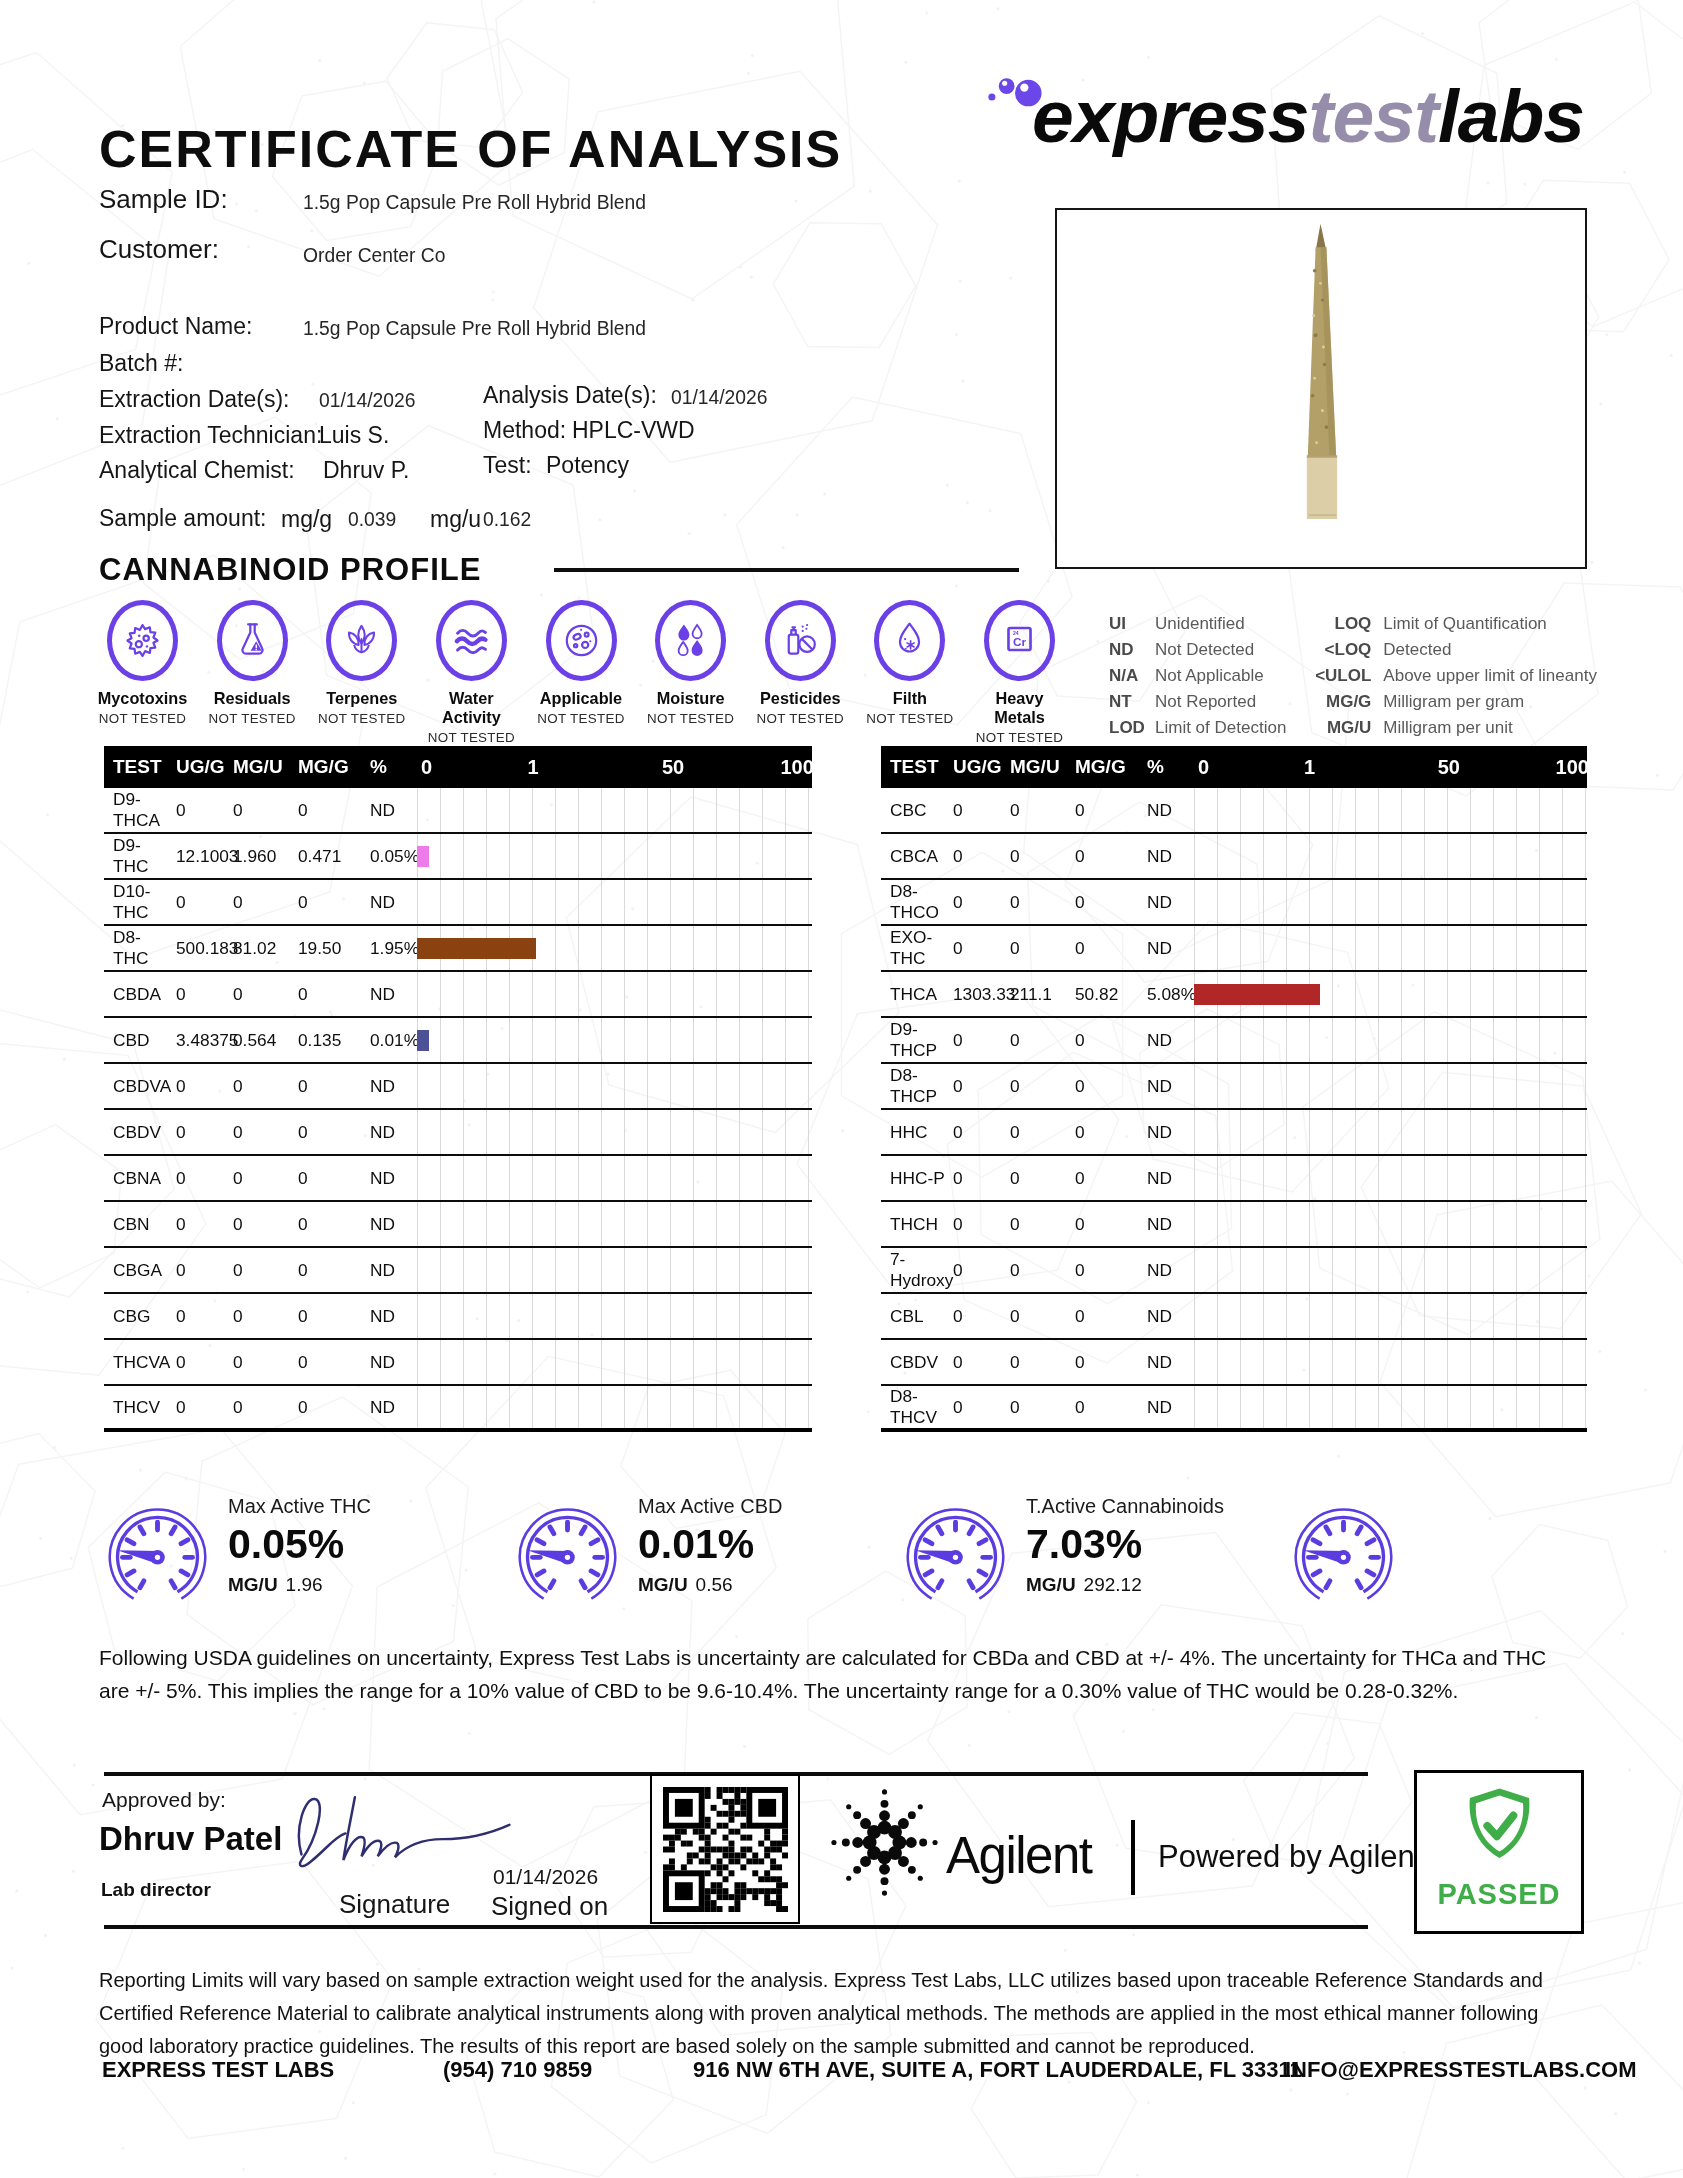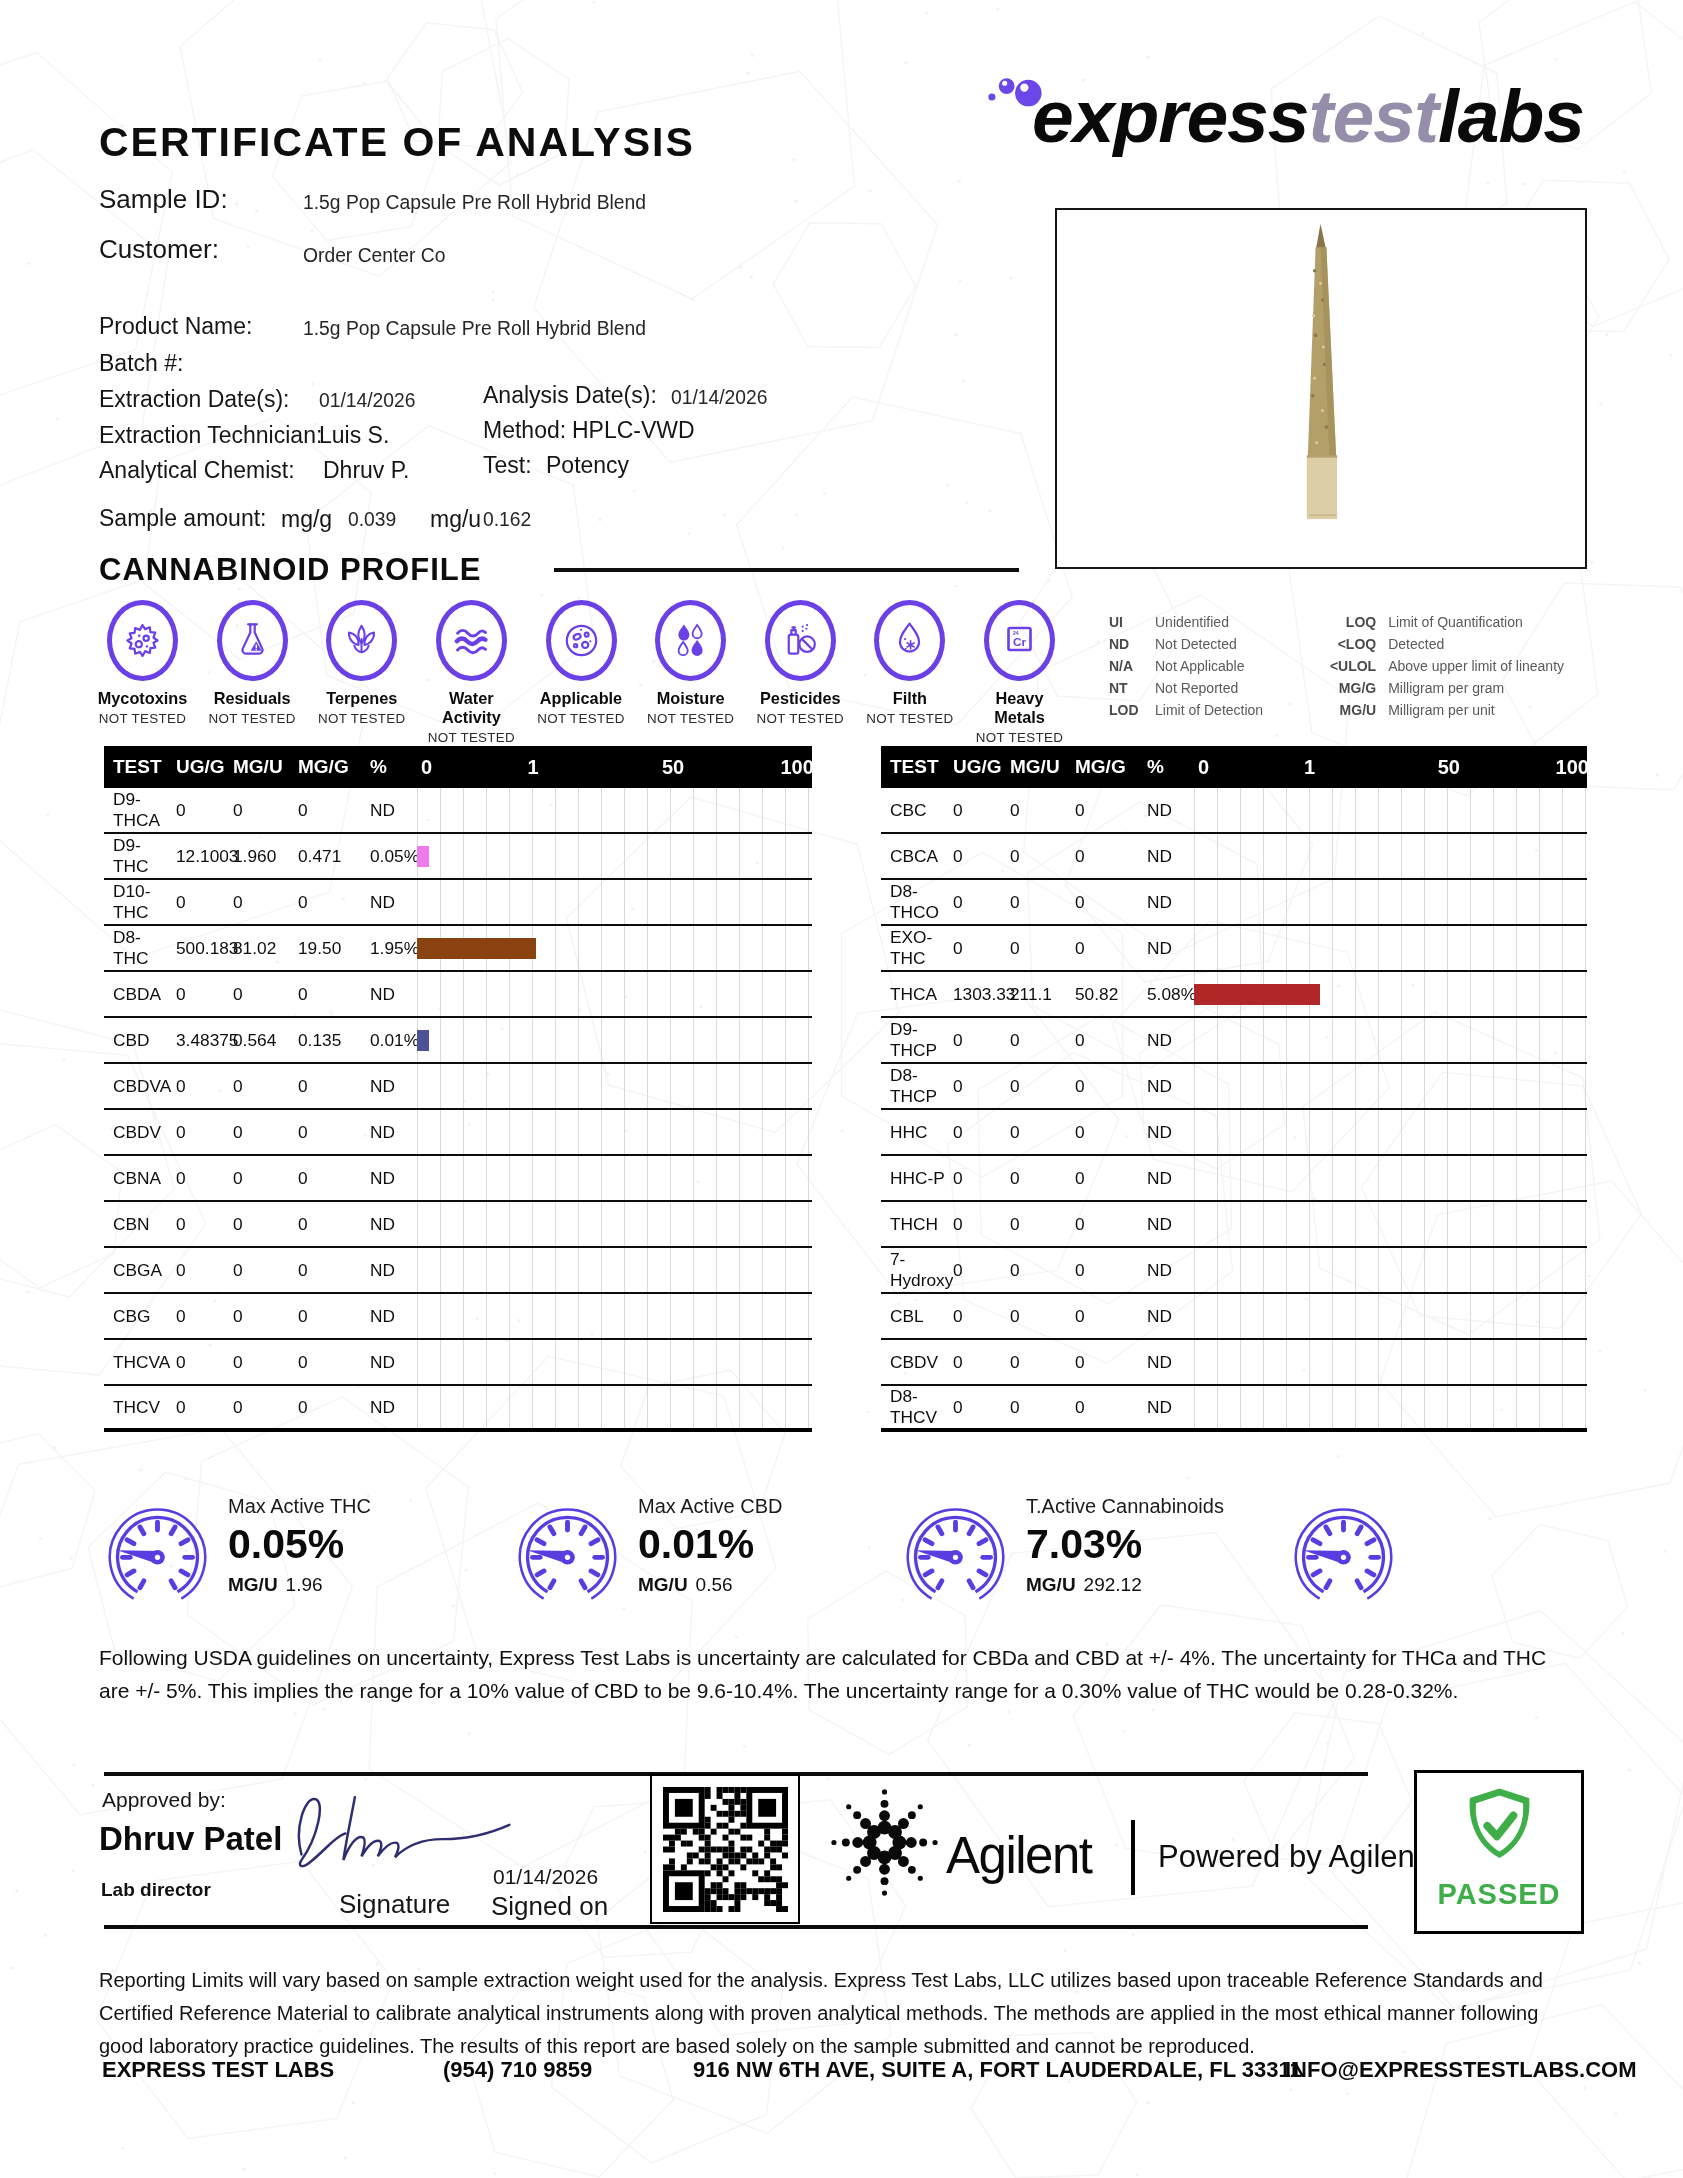--- a/index.html
+++ b/index.html
@@ -3,21 +3,21 @@
 <meta charset="utf-8">
 <style>
   *{margin:0;padding:0;box-sizing:border-box}
   html,body{background:#fff}
   .page{position:relative;width:1683px;height:2178px;background:#fff;overflow:hidden;
         font-family:"Liberation Sans",sans-serif;color:#111}
   .bg-svg{position:absolute;left:0;top:0;z-index:0;opacity:.55}
   .z{position:absolute;z-index:2}
 
   
-  .doc-title{font-size:41px;font-weight:800;letter-spacing:2px;color:#0d0d0d}
+  .doc-title{font-size:52px;font-weight:800;letter-spacing:2px;color:#0d0d0d}
   .logo{display:flex;align-items:flex-start;font-style:italic;font-weight:800;font-size:75px;letter-spacing:-1px;line-height:1}
   .logo .bub{margin-right:-14px;transform:translateY(-8px)}
   .lbl{font-size:23px;color:#161616}
   .lbl-lg{font-size:26px}
   .val{font-size:19.3px;color:#262626}
   .photo-frame{border:2px solid #161616;background:#fff}
 
   
   .sec-title{font-size:31px;font-weight:800;letter-spacing:1px;color:#0d0d0d}
   .sec-line{height:3.5px;background:#0e0e0e}
@@ -25,21 +25,21 @@
   
   .panel-row{display:flex;justify-content:space-between;width:980px}
   .panel{width:103px;text-align:center}
   .p-circle{width:71px;height:81px;border:5.4px solid #6b40e6;border-radius:50%;
             margin:0 auto;display:flex;align-items:center;justify-content:center;color:#6b40e6}
   .p-circle svg{width:47px;height:47px}
   .p-name{margin-top:8px;font-size:16.3px;font-weight:bold;color:#0c0c0c}
   .p-status{margin-top:3px;font-size:13.4px;color:#2b2b2b;letter-spacing:0.3px}
 
   
-  .legend{display:flex;gap:48px;font-size:14px;color:#5a5a5a}
+  .legend{display:flex;gap:20px;font-size:17px;color:#5a5a5a}
   .lg-row{margin-bottom:6px;white-space:nowrap}
   .lg-code{display:inline-block;font-weight:bold;color:#4a4a4a}
   .lg-col1 .lg-code{width:46px}
   .lg-col2 .lg-code{width:65px;text-align:right;margin-right:12px}
 
   
   .ctable{position:absolute;width:708px;z-index:2}
   .thead{display:flex;align-items:center;background:#000;color:#fff;height:42px;
          font-weight:bold;font-size:19px}
   .c-test{width:72px;padding-left:9px}

